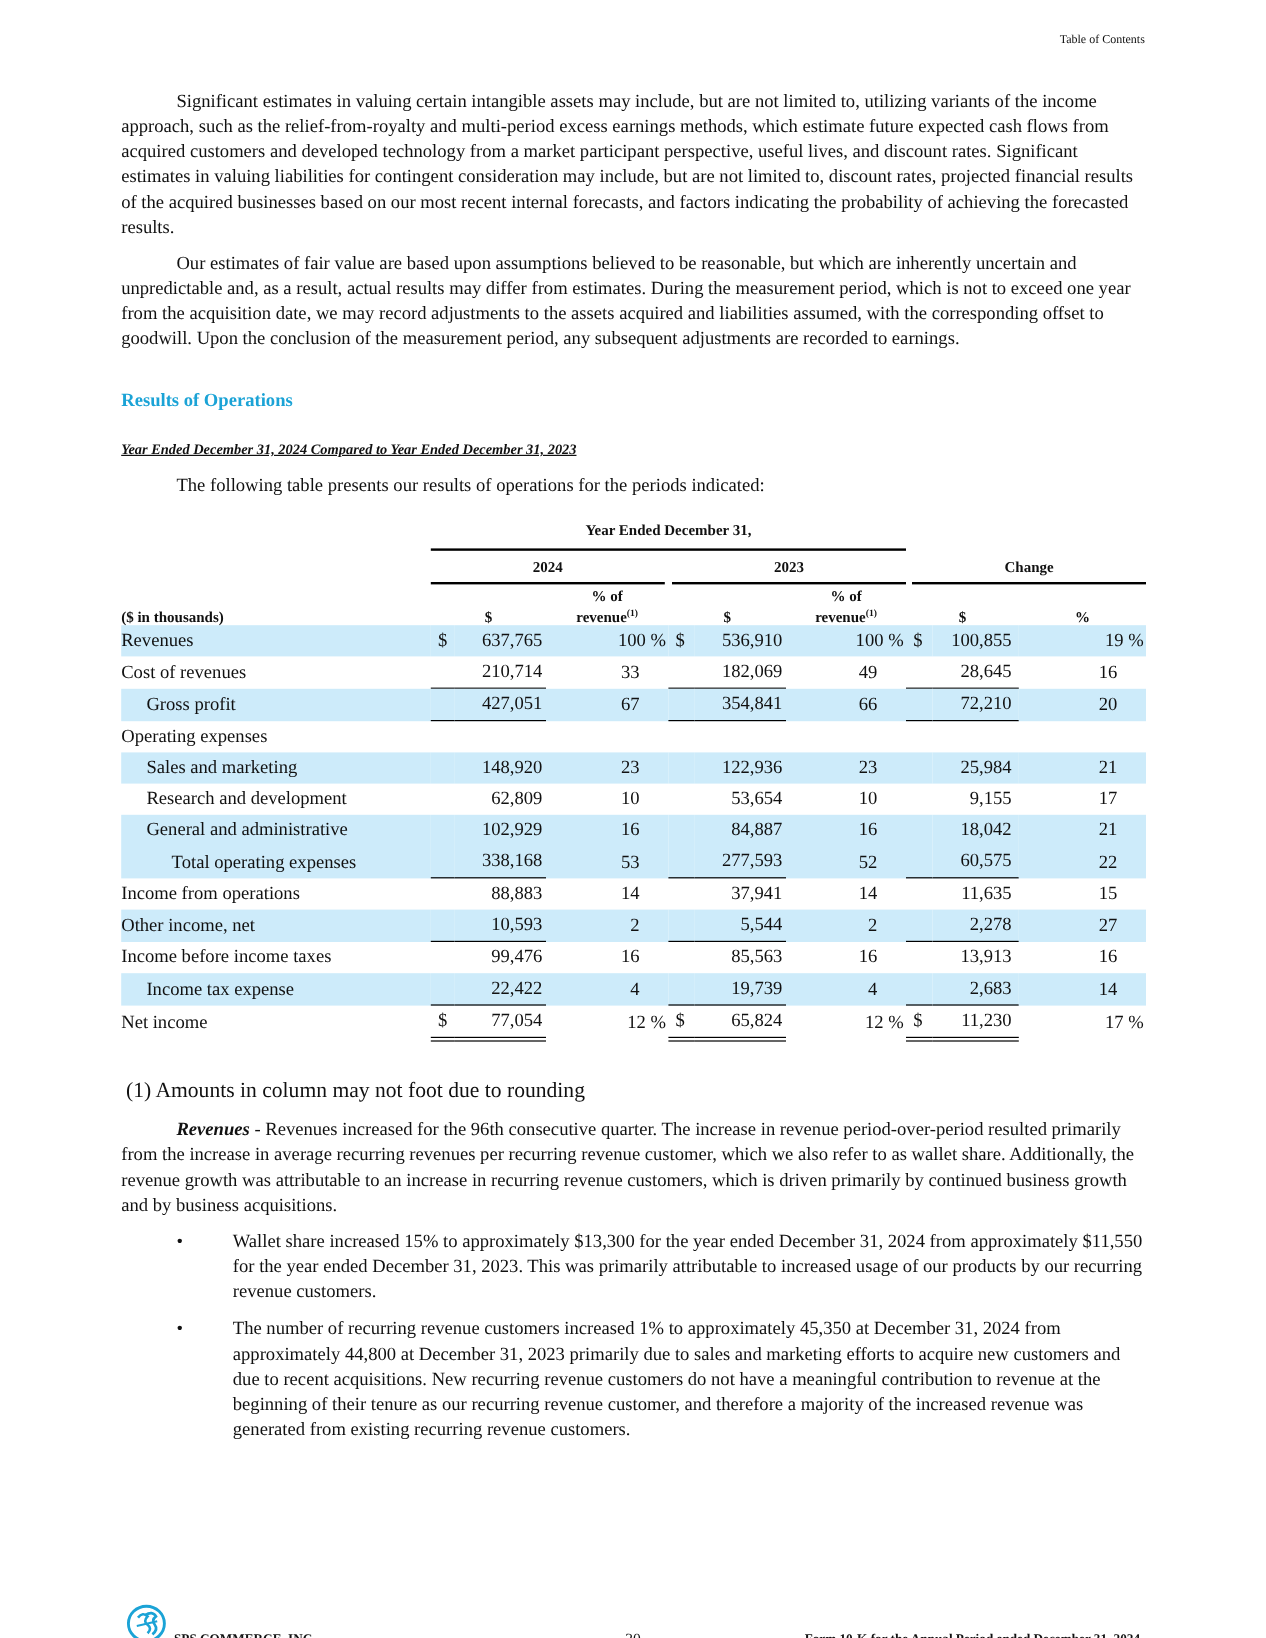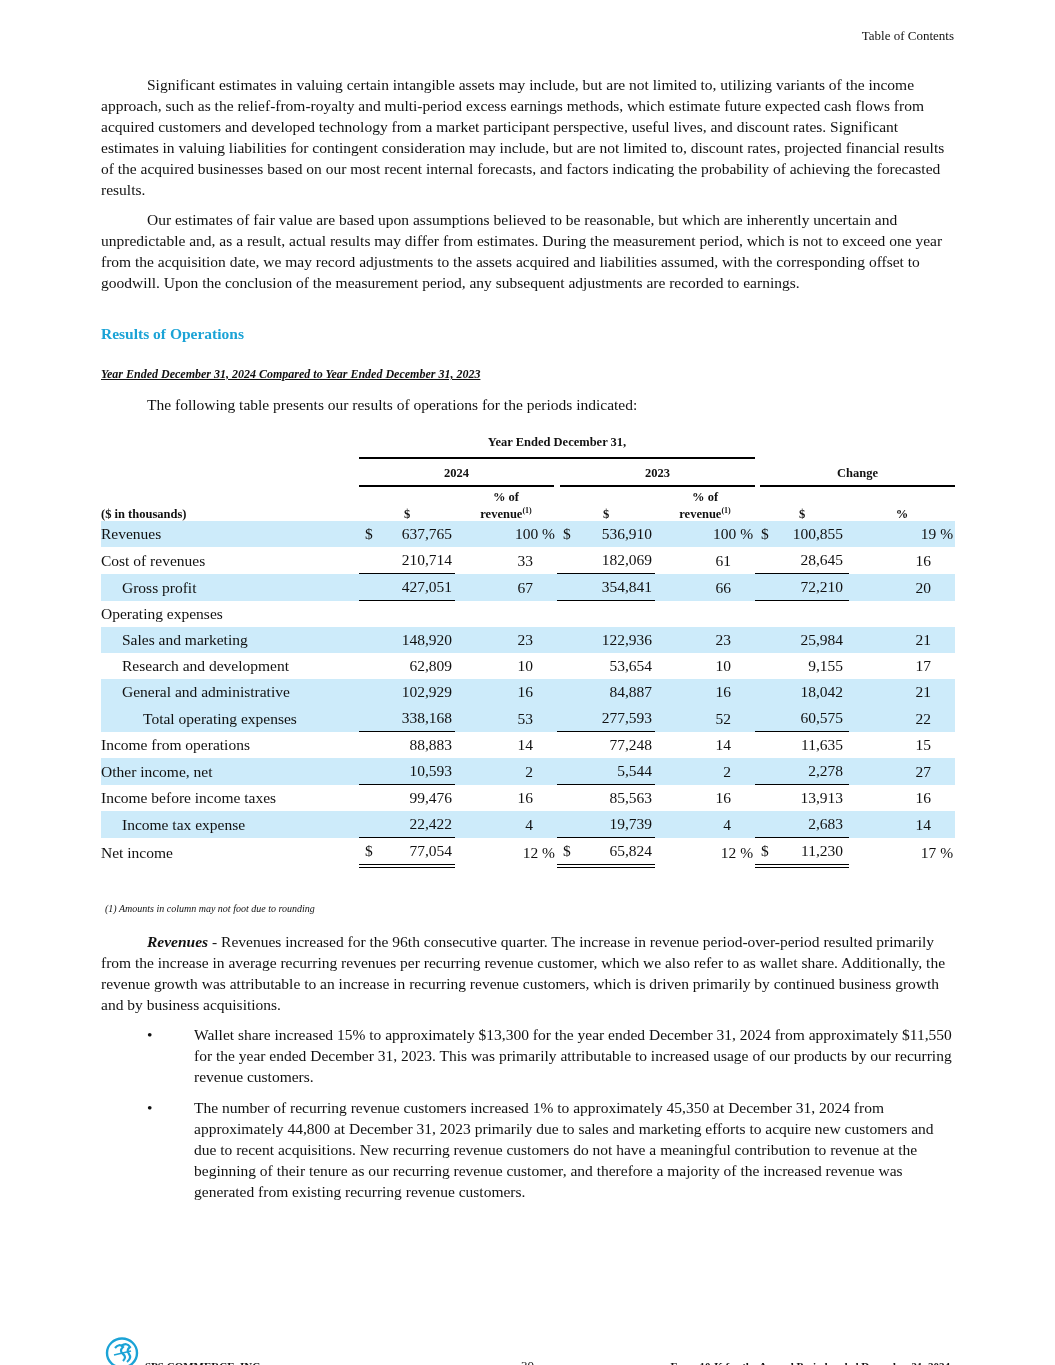--- a/index.html
+++ b/index.html
@@ -1,42 +1,42 @@
 <!DOCTYPE html>
 <html><head>
 <meta charset="utf-8">
 <style>
   html, body { margin: 0; padding: 0; background: #ffffff; }
   body {
     width: 1055px; height: 1365px; position: relative; overflow: hidden;
     font-family: "Liberation Serif", "DejaVu Serif", serif;
     color: #111;
   }
-  .toc { position: absolute; top: 28px; right: 101px; font-size: 13px; }
+  .toc { position: absolute; top: 28px; right: 101px; font-size: 10px; }
   .content { position: absolute; left: 101px; top: 74px; width: 854px; }
   p.body { margin: 0 0 9px 0; font-size: 15.5px; line-height: 21px; text-indent: 46px; }
   .heading { color: #1ba3d6; font-weight: bold; font-size: 15.5px; margin: 30px 0 20px 0; line-height: 21px; }
   .subheading { font-weight: bold; font-style: italic; font-size: 12px; line-height: 21px; margin: 0 0 9px 0; text-decoration: underline; }
   .intro { font-size: 15.5px; line-height: 21px; text-indent: 46px; margin: 0 0 14px 0; }
 
   table.ops { border-collapse: separate; border-spacing: 0; width: 854px; table-layout: fixed; font-size: 15.5px; }
   table.ops td { padding: 0; height: 26px; line-height: 24px; vertical-align: middle; white-space: nowrap; }
   table.ops tr.shade td.s { background: #cdebfa; }
   .hdr { font-weight: bold; font-size: 12.5px; text-align: center; }
   .hdr-line { border-bottom: 2px solid #000; }
   .lbl { text-align: left; }
   .ind1 { padding-left: 21px !important; }
   .ind2 { padding-left: 42px !important; }
   .dol { text-align: left; padding-left: 6px !important; }
   .num { text-align: right; }
   .pct { text-align: right; }
   .ul-single { border-bottom: 1.5px solid #000; }
   .ul-double { border-bottom: 4px double #000; }
 
-  .footnote { font-style: italic; font-size: 10px; margin: 30px 0 12px 4px; line-height: 21px; }
+  .footnote { font-size: 18px; margin: 30px 0 12px 4px; line-height: 21px; }
   .bullets { margin: 9px 0 0 0; padding: 0; list-style: none; }
   .bullets li { position: relative; padding-left: 93px; font-size: 15.5px; line-height: 21px; margin-bottom: 10px; }
   .bullets li .bul { position: absolute; left: 46px; top: 0; }
 
   .footer { position: absolute; left: 101px; top: 1334px; width: 854px; height: 40px; font-size: 11px; font-weight: bold; }
   .footer .logo { position: absolute; left: 4px; top: 2px; width: 36px; height: 34px; }
   .footer .company { position: absolute; left: 44px; top: 26px; }
   .footer .page { position: absolute; left: 420px; top: 24px; font-weight: normal; font-size: 13px; }
   .footer .form { position: absolute; right: 5px; top: 26px; }
 </style>
@@ -105,21 +105,21 @@
           <td class="s num " style="padding-right:6px;">100,855</td>
           <td class="s pct" style="padding-right: 2px;">19 %</td>
         </tr>
         <tr>
           <td class="s lbl ">Cost of revenues</td>
           <td class="s dol ul-single"></td>
           <td class="s num ul-single" style="padding-right:3px;">210,714</td>
           <td class="s pct" style="padding-right: 24px;">33</td>
           <td class="s dol ul-single"></td>
           <td class="s num ul-single" style="padding-right:3px;">182,069</td>
-          <td class="s pct" style="padding-right: 24px;">61</td>
+          <td class="s pct" style="padding-right: 24px;">49</td>
           <td class="s dol ul-single"></td>
           <td class="s num ul-single" style="padding-right:6px;">28,645</td>
           <td class="s pct" style="padding-right: 24px;">16</td>
         </tr>
         <tr class="shade">
           <td class="s lbl ind1">Gross profit</td>
           <td class="s dol ul-single"></td>
           <td class="s num ul-single" style="padding-right:3px;">427,051</td>
           <td class="s pct" style="padding-right: 24px;">67</td>
           <td class="s dol ul-single"></td>
@@ -188,21 +188,21 @@
           <td class="s dol ul-single"></td>
           <td class="s num ul-single" style="padding-right:6px;">60,575</td>
           <td class="s pct" style="padding-right: 24px;">22</td>
         </tr>
         <tr>
           <td class="s lbl ">Income from operations</td>
           <td class="s dol "></td>
           <td class="s num " style="padding-right:3px;">88,883</td>
           <td class="s pct" style="padding-right: 24px;">14</td>
           <td class="s dol "></td>
-          <td class="s num " style="padding-right:3px;">77,248</td>
+          <td class="s num " style="padding-right:3px;">37,941</td>
           <td class="s pct" style="padding-right: 24px;">14</td>
           <td class="s dol "></td>
           <td class="s num " style="padding-right:6px;">11,635</td>
           <td class="s pct" style="padding-right: 24px;">15</td>
         </tr>
         <tr class="shade">
           <td class="s lbl ">Other income, net</td>
           <td class="s dol ul-single"></td>
           <td class="s num ul-single" style="padding-right:3px;">10,593</td>
           <td class="s pct" style="padding-right: 24px;">2</td>

